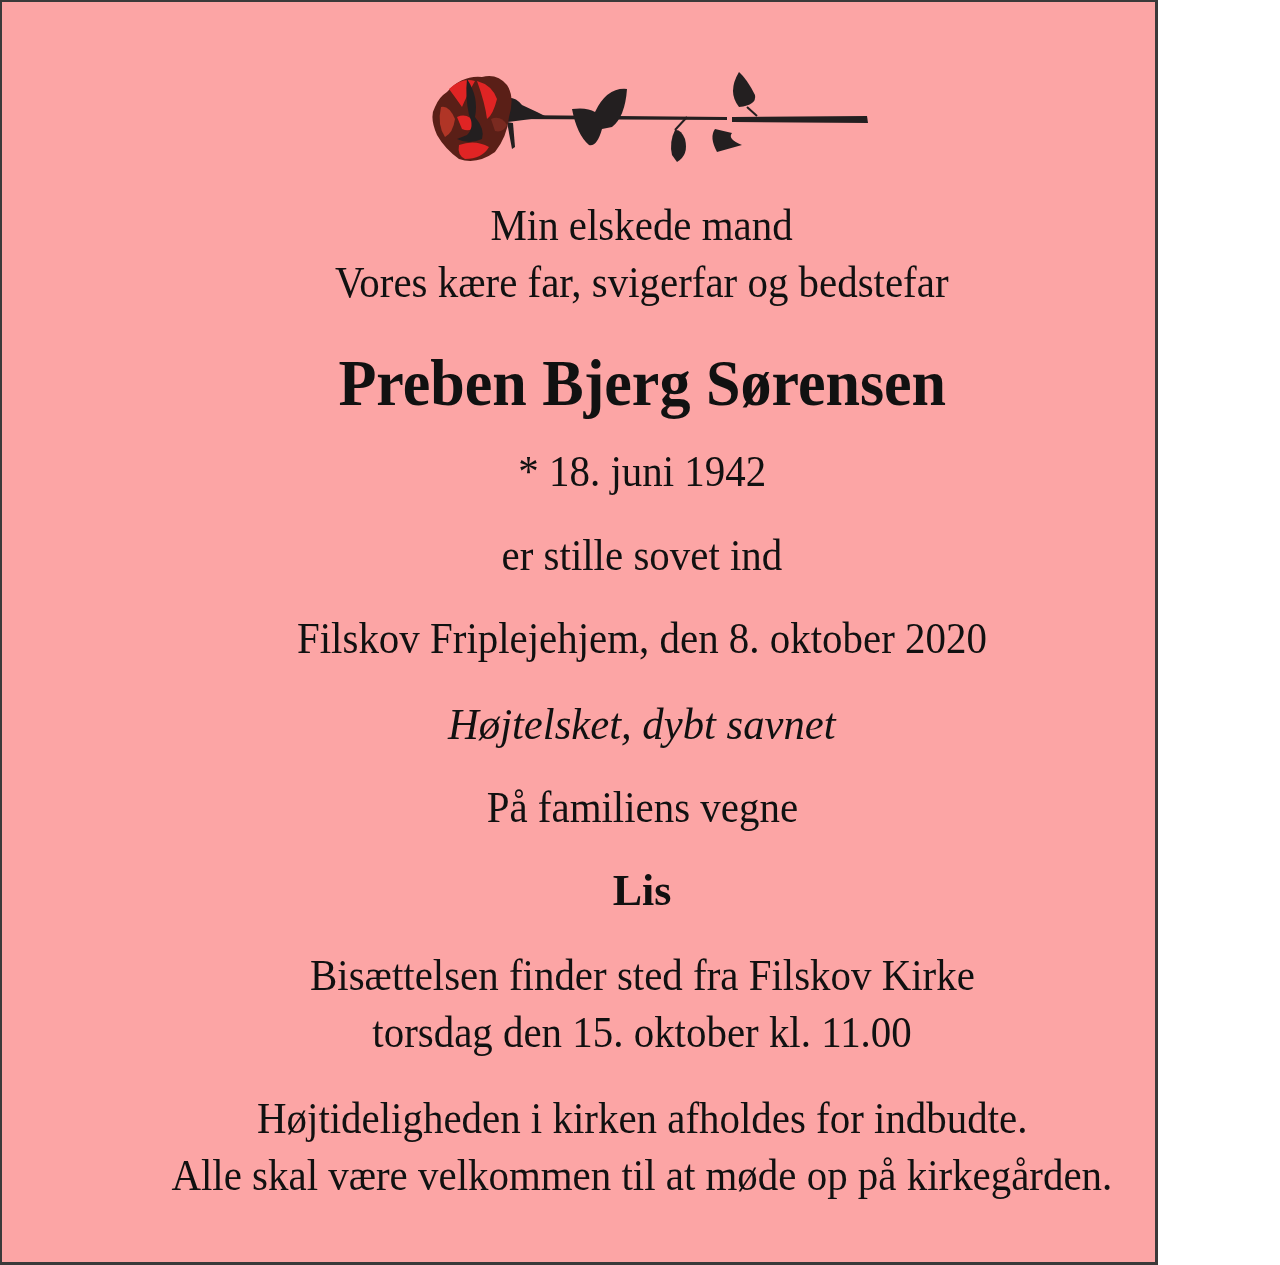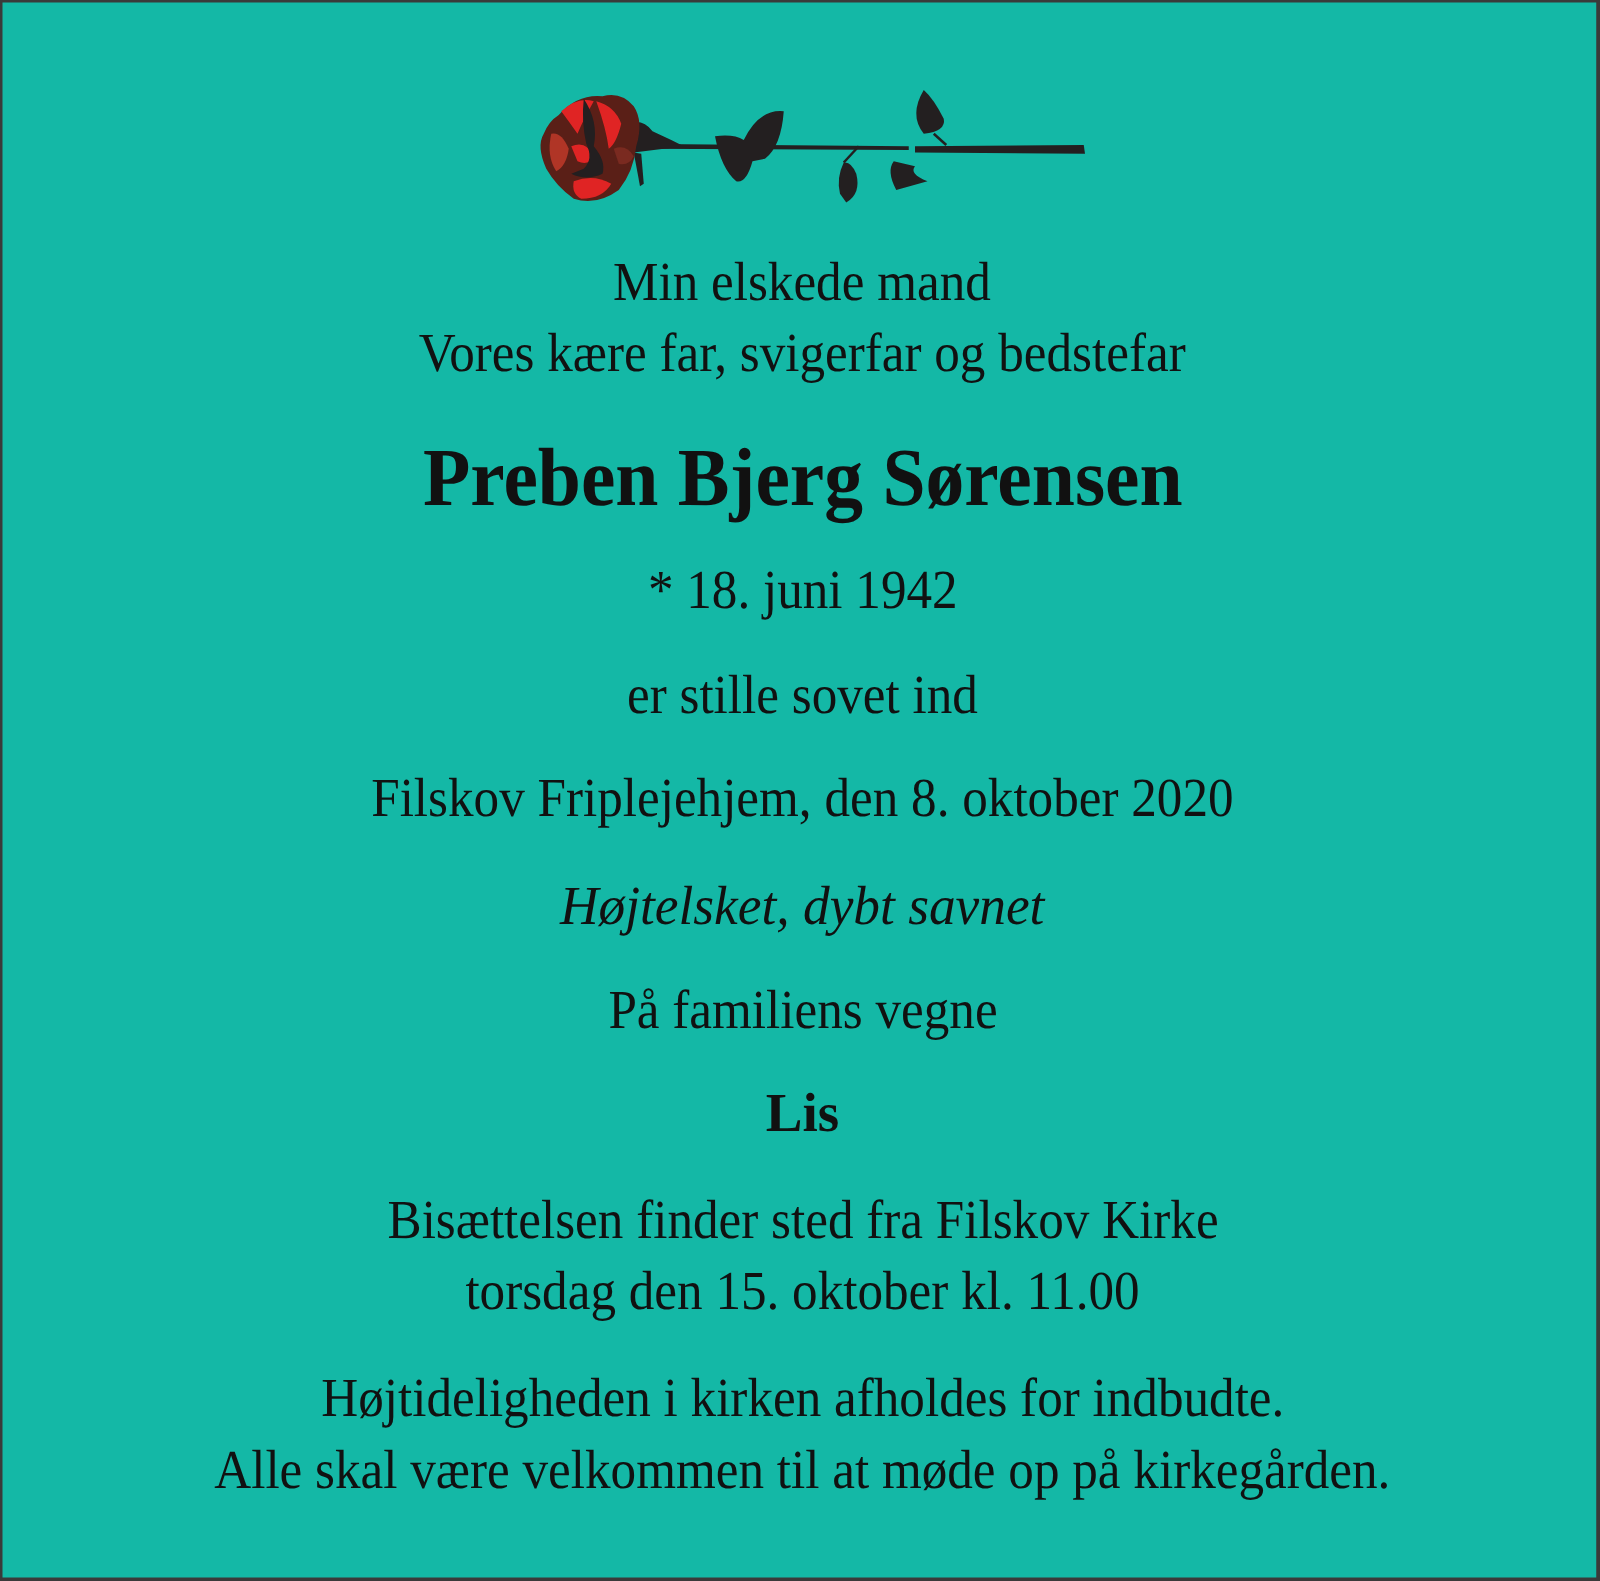--- a/index.html
+++ b/index.html
@@ -1,24 +1,24 @@
 <!DOCTYPE html>
 <html><head>
 <meta charset="utf-8">
 <style>
   html, body { margin: 0; padding: 0; background: #ffffff; }
   body { width: 1280px; height: 1265px; overflow: hidden; }
   .frame {
     position: absolute; left: 0; top: 0;
-    width: 1280px; height: 1265px;
+    width: 1158px; height: 1265px;
     box-sizing: border-box;
     border: 2px solid #3a3a3a;
     border-right-width: 3px;
     border-bottom-width: 3px;
-    background: #14b8a6;
+    background: #fca5a5;
   }
   .line {
     position: absolute; left: 0; width: 1280px;
     text-align: center;
     font-family: "Liberation Serif", "DejaVu Serif", serif;
     color: #111111;
     white-space: nowrap;
   }
   .line span { display: inline-block; transform-origin: center; }
   .reg { font-size: 44px; }

